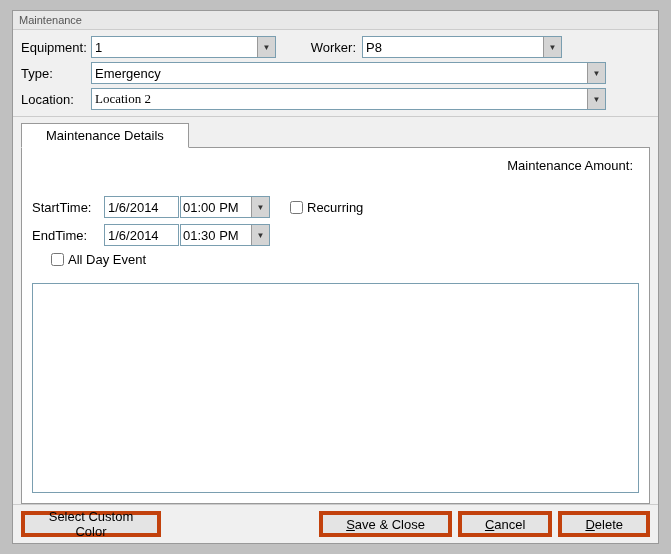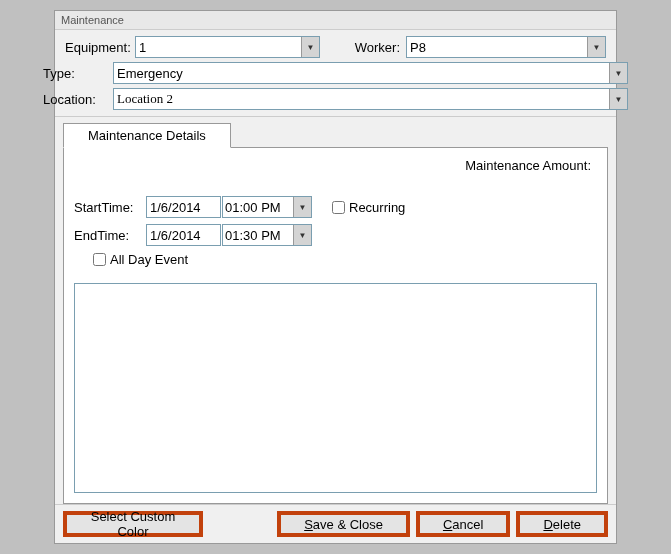--- a/index.html
+++ b/index.html
@@ -13,21 +13,21 @@
     body {
       background: #c0c0c0;
       width: 671px;
       height: 554px;
       display: flex;
       align-items: center;
       justify-content: center;
     }
 
     .dialog {
-      width: 563px;
+      width: 647px;
       height: 534px;
       background: #f0f0f0;
       border: 1px solid #999;
       display: flex;
       flex-direction: column;
       position: relative;
     }
 
     .dialog-title {
       background: #e8e8e8;
@@ -40,21 +40,20 @@
     .form-section {
       padding: 6px 8px;
       background: #f0f0f0;
       border-bottom: 1px solid #ccc;
     }
 
     .form-row {
       display: flex;
       align-items: center;
       margin-bottom: 4px;
-      justify-content: center;
     }
 
     .form-row:last-child {
       margin-bottom: 0;
     }
 
     .label {
       font-weight: normal;
       color: #000;
       min-width: 70px;

